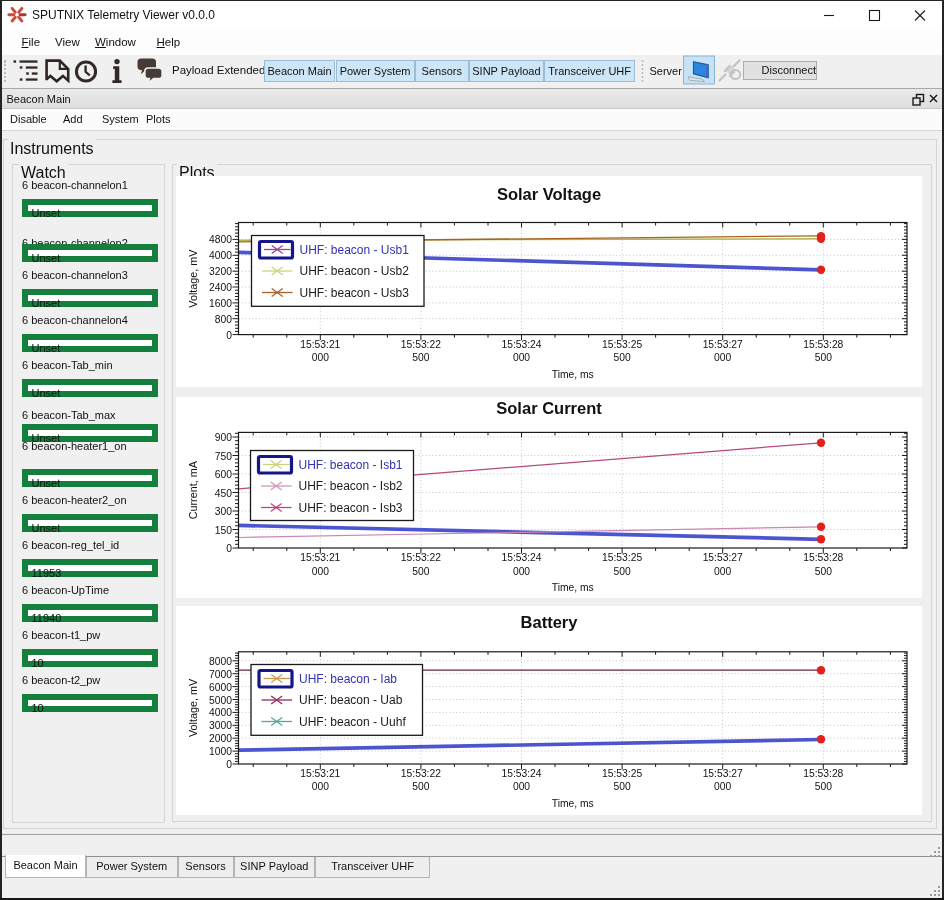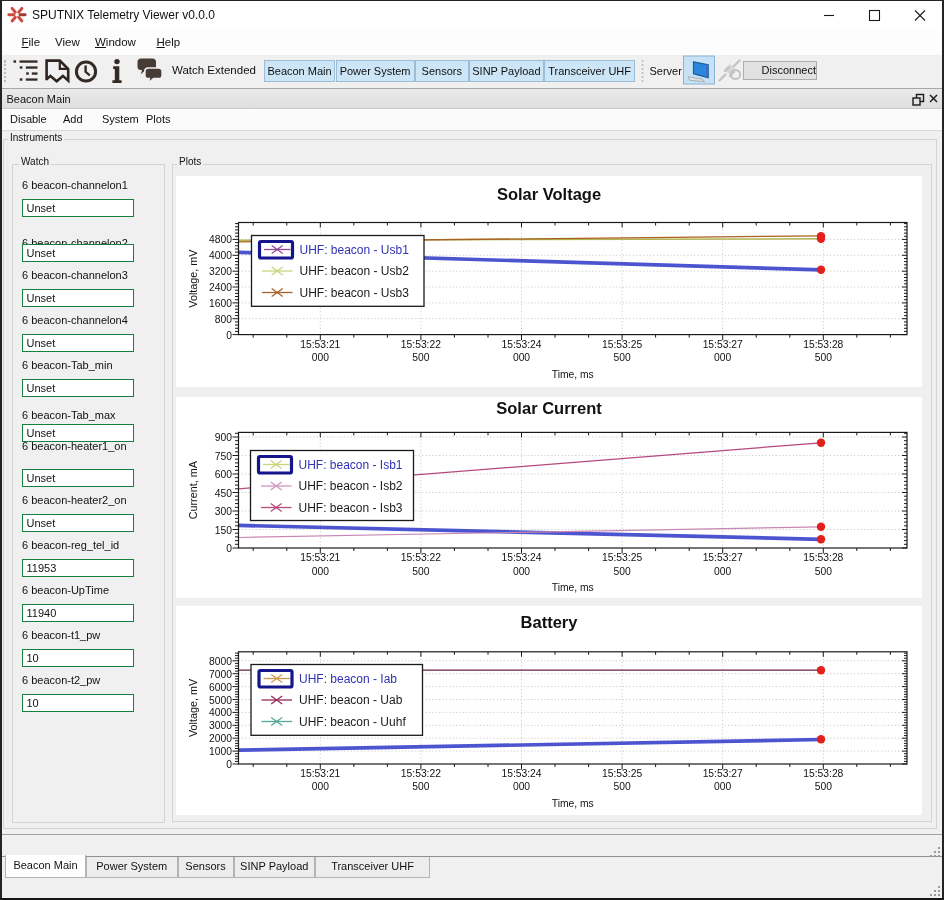--- a/index.html
+++ b/index.html
@@ -14,23 +14,23 @@
 #beacext { left:172px; top:64px; font-size:11.5px; color:#111; }
 .ttab { position:absolute; top:60px; height:21.5px; background:#cde6f7; border:1px solid #9dbdd6; font-size:11px; line-height:20.5px; text-align:center; color:#111; }
 #server { left:649.5px; top:64.5px; font-size:11px; color:#111; }
 #disconnect { left:743px; top:61px; width:74px; height:18.5px; background:#e1e1e1; border:1px solid #adadad; font-size:11px; text-align:right; line-height:17px; color:#111; }
 #dockhead { left:0; top:89px; width:100%; height:19.5px; background:linear-gradient(#eaeaea,#dedede); border-bottom:1px solid #c9c9c9; }
 #docktitle { left:6.5px; top:93px; font-size:11px; color:#111; }
 #dockmenu { left:0; top:108.5px; width:100%; height:22.5px; background:#fbfbfb; border-bottom:1px solid #d8d8d8; font-size:11px; color:#111; }
 .dmi { position:absolute; top:4.5px; }
 #content { left:0; top:131px; width:100%; height:703px; background:#f0f0f0; }
 .gbox { position:absolute; border:1px solid #d4d4d4; }
-.gtitle { position:absolute; font-size:10px; color:#111; background:#f0f0f0; padding:0 2px; }
+.gtitle { position:absolute; font-size:16px; color:#111; background:#f0f0f0; padding:8px 2px; }
 .wlab { position:absolute; left:22px; font-size:11px; color:#111; }
-.winp { position:absolute; left:21.5px; width:112px; height:18px; background:#fff; border:1px solid #15803d; font-size:11px; color:#111; line-height:16.5px; padding-left:4px; }
+.winp { position:absolute; left:21.5px; width:136px; height:18px; background:#fff; border:6px solid #15803d; font-size:11px; color:#111; line-height:16.5px; padding-left:4px; }
 #belowdock { left:0; top:833.5px; width:100%; height:1px; background:#9f9f9f; }
 #paneline { left:0; top:856px; width:100%; height:1px; background:#8f8f8f; }
 .btab { position:absolute; top:857px; height:20.5px; background:#ededed; border:1px solid #b4b4b4; border-top:none; font-size:11px; text-align:center; line-height:19px; color:#111; }
 .btab.active { top:854.5px; height:23px; background:#ffffff; border-top:none; line-height:21px; z-index:3; }
 </style></head>
 <body>
 <div id="titlebar" class="abs"></div>
 <svg width="22" height="18" viewBox="0 0 22 18" style="position:absolute;left:7px;top:6px">
  <g stroke="#cd4a42" stroke-width="2.9" stroke-linecap="round">
   <line x1="1.8" y1="8.7" x2="7.0" y2="8.7"></line>
@@ -50,21 +50,21 @@
       <line x1="111" y1="20.5" x2="121" y2="10.5"></line>
  </g>
 </svg>
 <div id="menubar" class="abs">
  <span class="mitem" style="left:9.5px"><u>F</u>ile</span>
  <span class="mitem" style="left:43px">View</span>
  <span class="mitem" style="left:83px"><u>W</u>indow</span>
  <span class="mitem" style="left:144.5px"><u>H</u>elp</span>
 </div>
 <div id="toolbar" class="abs"></div>
-<div id="beacext" class="abs">Watch Extended</div>
+<div id="beacext" class="abs">Payload Extended</div>
 <div class="ttab" style="left:263.6px;width:71.9px">Beacon Main</div>
 <div class="ttab" style="left:335.5px;width:79.2px">Power System</div>
 <div class="ttab" style="left:414.7px;width:54.2px">Sensors</div>
 <div class="ttab" style="left:468.9px;width:75.0px">SINP Payload</div>
 <div class="ttab" style="left:543.9px;width:91.5px">Transceiver UHF</div>
 <div id="server" class="abs">Server</div>
 <div id="disconnect" class="abs">Disconnect</div>
 
 <svg width="944" height="34" viewBox="0 0 944 34" xmlns="http://www.w3.org/2000/svg" style="position:absolute;left:0;top:55px">
  <g fill="#38302b">

